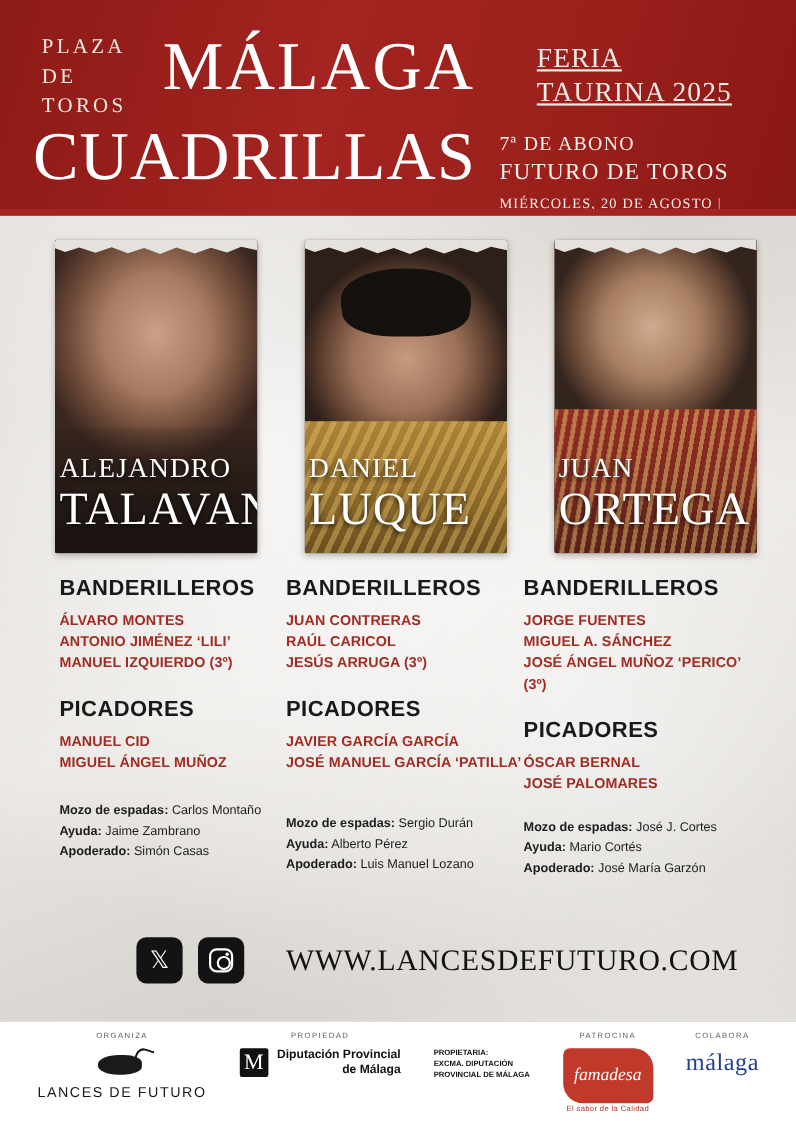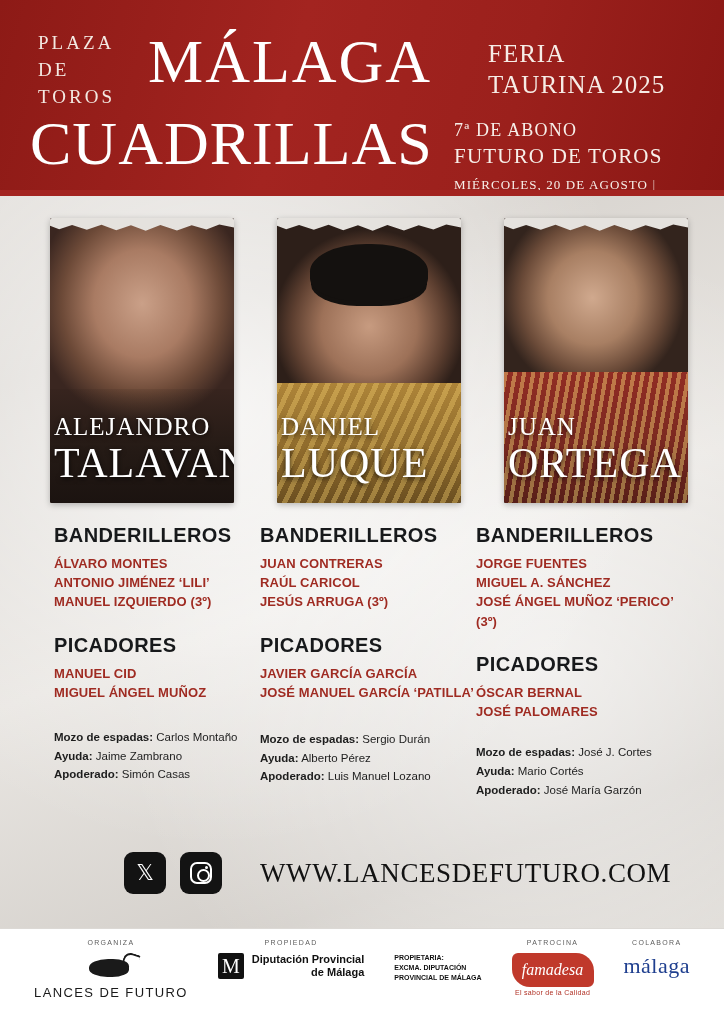--- a/index.html
+++ b/index.html
@@ -52,20 +52,21 @@
   .feria {
     position: absolute;
     right: 36px; top: 38px;
     text-align: left;
     color: #f6ece6;
     font-family: "Liberation Serif", serif;
     font-size: 25px;
     letter-spacing: 1px;
     line-height: 1.25;
     width: 200px;
+    text-decoration: underline;
   }
   .cuadrillas {
     position: absolute;
     left: 30px; top: 112px;
     color: #ffffff;
     font-family: "Liberation Serif", serif;
     font-size: 62px;
     letter-spacing: 1px;
     line-height: 1;
   }
@@ -183,21 +184,21 @@
     line-height: 1.48;
     font-weight: bold;
     letter-spacing: .1px;
   }
   .gap { height: 22px; }
   .staff { margin-top: 24px; font-size: 11.5px; color: #1d1d1d; line-height: 1.62; }
   .staff div b { font-weight: bold; }
 
   
   .crew.c1 .staff { margin-top: 26px; }
-  .crew.c2 .staff { margin-top: 28px; }
+  .crew.c2 .staff { margin-top: 38px; }
   .crew.c3 { padding-top: 0; }
   .crew.c3 .staff { margin-top: 22px; }
   .crew.c3 .sect-title, .crew.c3 li { }
 
   
   .social {
     position: absolute;
     left: 0; right: 0; top: 852px;
     display: flex;
     align-items: center;
@@ -275,21 +276,21 @@
   .dipmark {
     width: 26px; height: 26px;
     background:#111; color:#fff;
     font-family:"Liberation Serif", serif; font-size: 20px;
     display:flex;align-items:center;justify-content:center;
     border-radius:2px;
   }
   .diptxt { text-align:right; font-size: 11px; line-height:1.2; color:#111; font-weight:bold; }
   .proptxt { font-size: 7px; line-height: 1.45; color:#111; font-weight:bold; text-align:left; }
   .fama {
-    width: 82px; height: 34px;
+    width: 82px; height: 50px;
     background:#c0392b; border-radius: 6px 18px 6px 18px;
     color:#fff; display:flex; align-items:center; justify-content:center;
     font-family:"Liberation Serif", serif; font-size: 16px; font-style: italic;
   }
   .famasub { font-size: 7px; color:#b03024; margin-top:2px; letter-spacing:.3px; }
   .malaga-logo {
     color:#1f3f8f; font-family:"Liberation Serif", serif; font-size: 22px; letter-spacing:.5px;
   }
 </style>
 </head>

